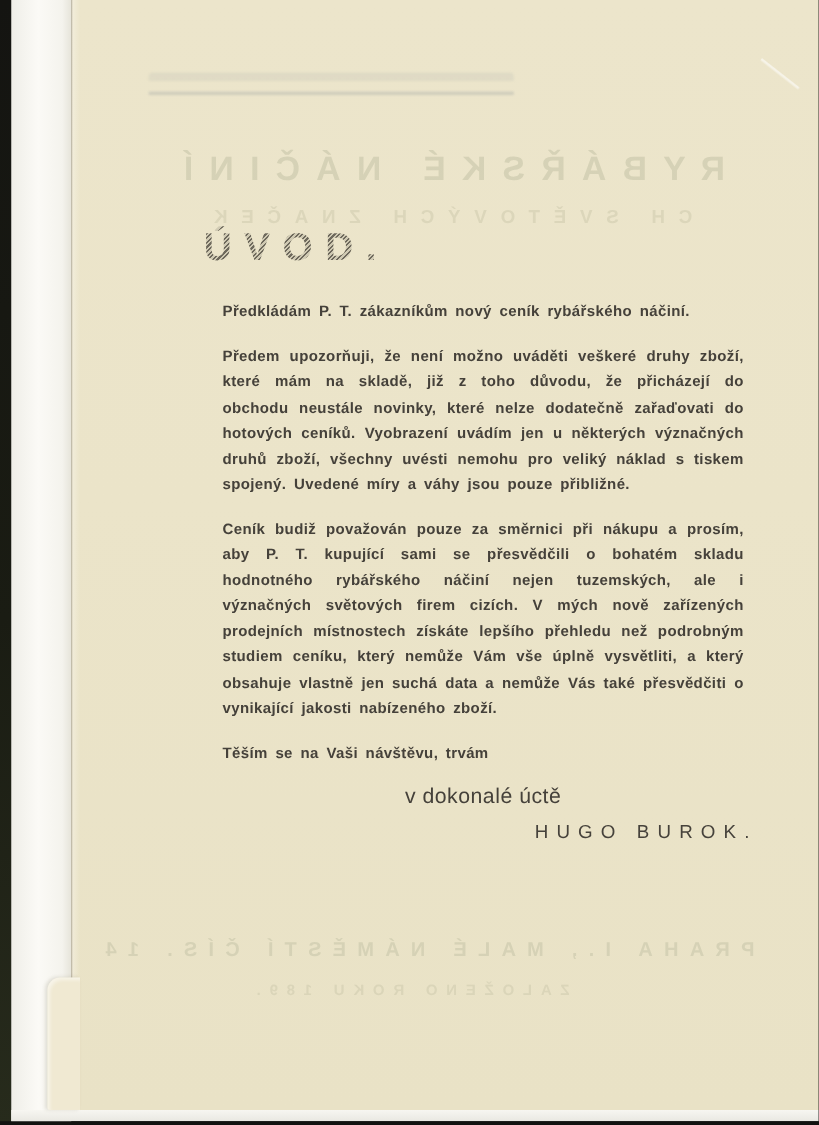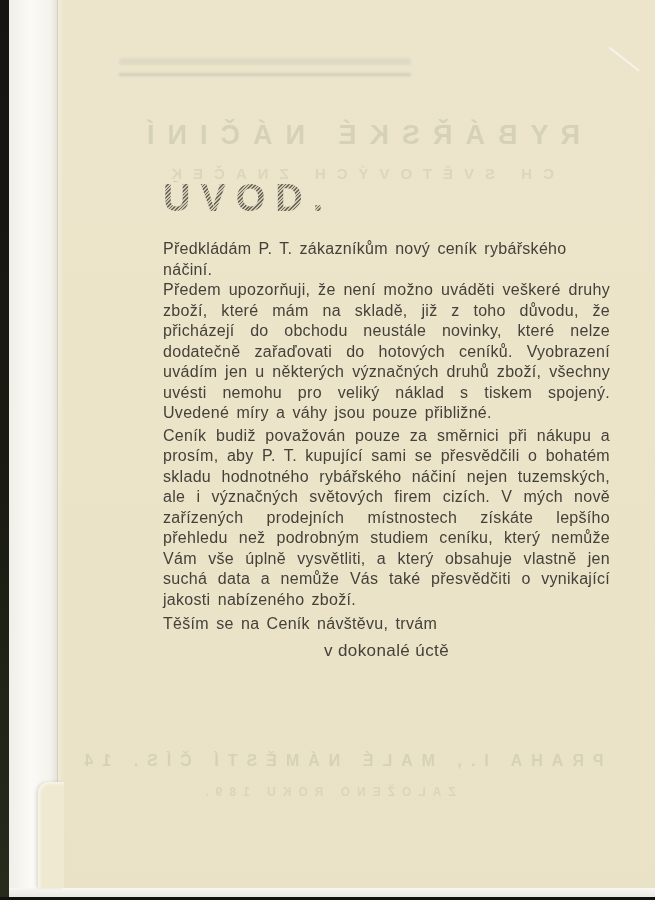--- a/index.html
+++ b/index.html
@@ -134,37 +134,38 @@
   }
   
   .content {
     position: absolute;
     left: 106px; top: 0;
     width: 447px;
     color: #45413a;
   }
   .title {
     margin: 181px 0 0 0;
-    font-size: 38px;
+    font-size: 31px;
     line-height: 34px;
     font-weight: bold;
     letter-spacing: 10px;
     color: #8b8575;
     background-image: repeating-linear-gradient(135deg, #6e695c 0px, #6e695c 1.2px, #cfc9b2 1.2px, #cfc9b2 2.6px);
     -webkit-background-clip: text;
     background-clip: text;
     -webkit-text-fill-color: transparent;
   }
   .content p {
-    margin: 0;
-    font-size: 16px;
+    margin: 15px;
+    font-size: 12px;
     line-height: 20.5px;
     letter-spacing: 0.3px;
     word-spacing: 2.5px;
     text-align: justify;
+    font-weight: bold;
   }
   .p-first { margin-top: 24px !important; text-align: left !important; }
   .p-gap1  { margin-top: 1px !important; }
   .p-gap2  { margin-top: 2px !important; }
   .p-salute { margin-top: 4px !important; text-align: left !important; }
   .closing {
     margin-top: 6px;
     font-size: 17px;
     line-height: 20.5px;
     letter-spacing: 0.4px;
@@ -200,20 +201,21 @@
 
     <div class="pencil-smudge"></div>
     <div class="scratch"></div>
 
     <div class="content">
       <h1 class="title">ÚVOD.</h1>
 
       <p class="p-first">Předkládám P. T. zákazníkům nový ceník rybářského náčiní.</p>
       <p>Předem upozorňuji, že není možno uváděti veškeré druhy zboží, které mám na skladě, již z toho důvodu, že přicházejí do obchodu neustále novinky, které nelze dodatečně zařaďovati do hotových ceníků. Vyobrazení uvádím jen u některých význačných druhů zboží, všechny uvésti nemohu pro veliký náklad s tiskem spojený. Uvedené míry a váhy jsou pouze přibližné.</p>
       <p class="p-gap2">Ceník budiž považován pouze za směrnici při nákupu a prosím, aby P. T. kupující sami se přesvědčili o bohatém skladu hodnotného rybářského náčiní nejen tuzemských, ale i význačných světových firem cizích. V mých nově zařízených prodejních místnostech získáte lepšího přehledu než podrobným studiem ceníku, který nemůže Vám vše úplně vysvětliti, a který obsahuje vlastně jen suchá data a nemůže Vás také přesvědčiti o vynikající jakosti nabízeného zboží.</p>
-      <p class="p-salute">Těším se na Ceník návštěvu, trvám</p>
+      <p class="p-salute">Těším se na Vaši návštěvu, trvám</p>
 
       <div class="closing">v dokonalé úctě</div>
+      <div class="signature">HUGO BUROK.</div>
     </div>
 
   </div>
 
 </div>
 
 </body></html>

